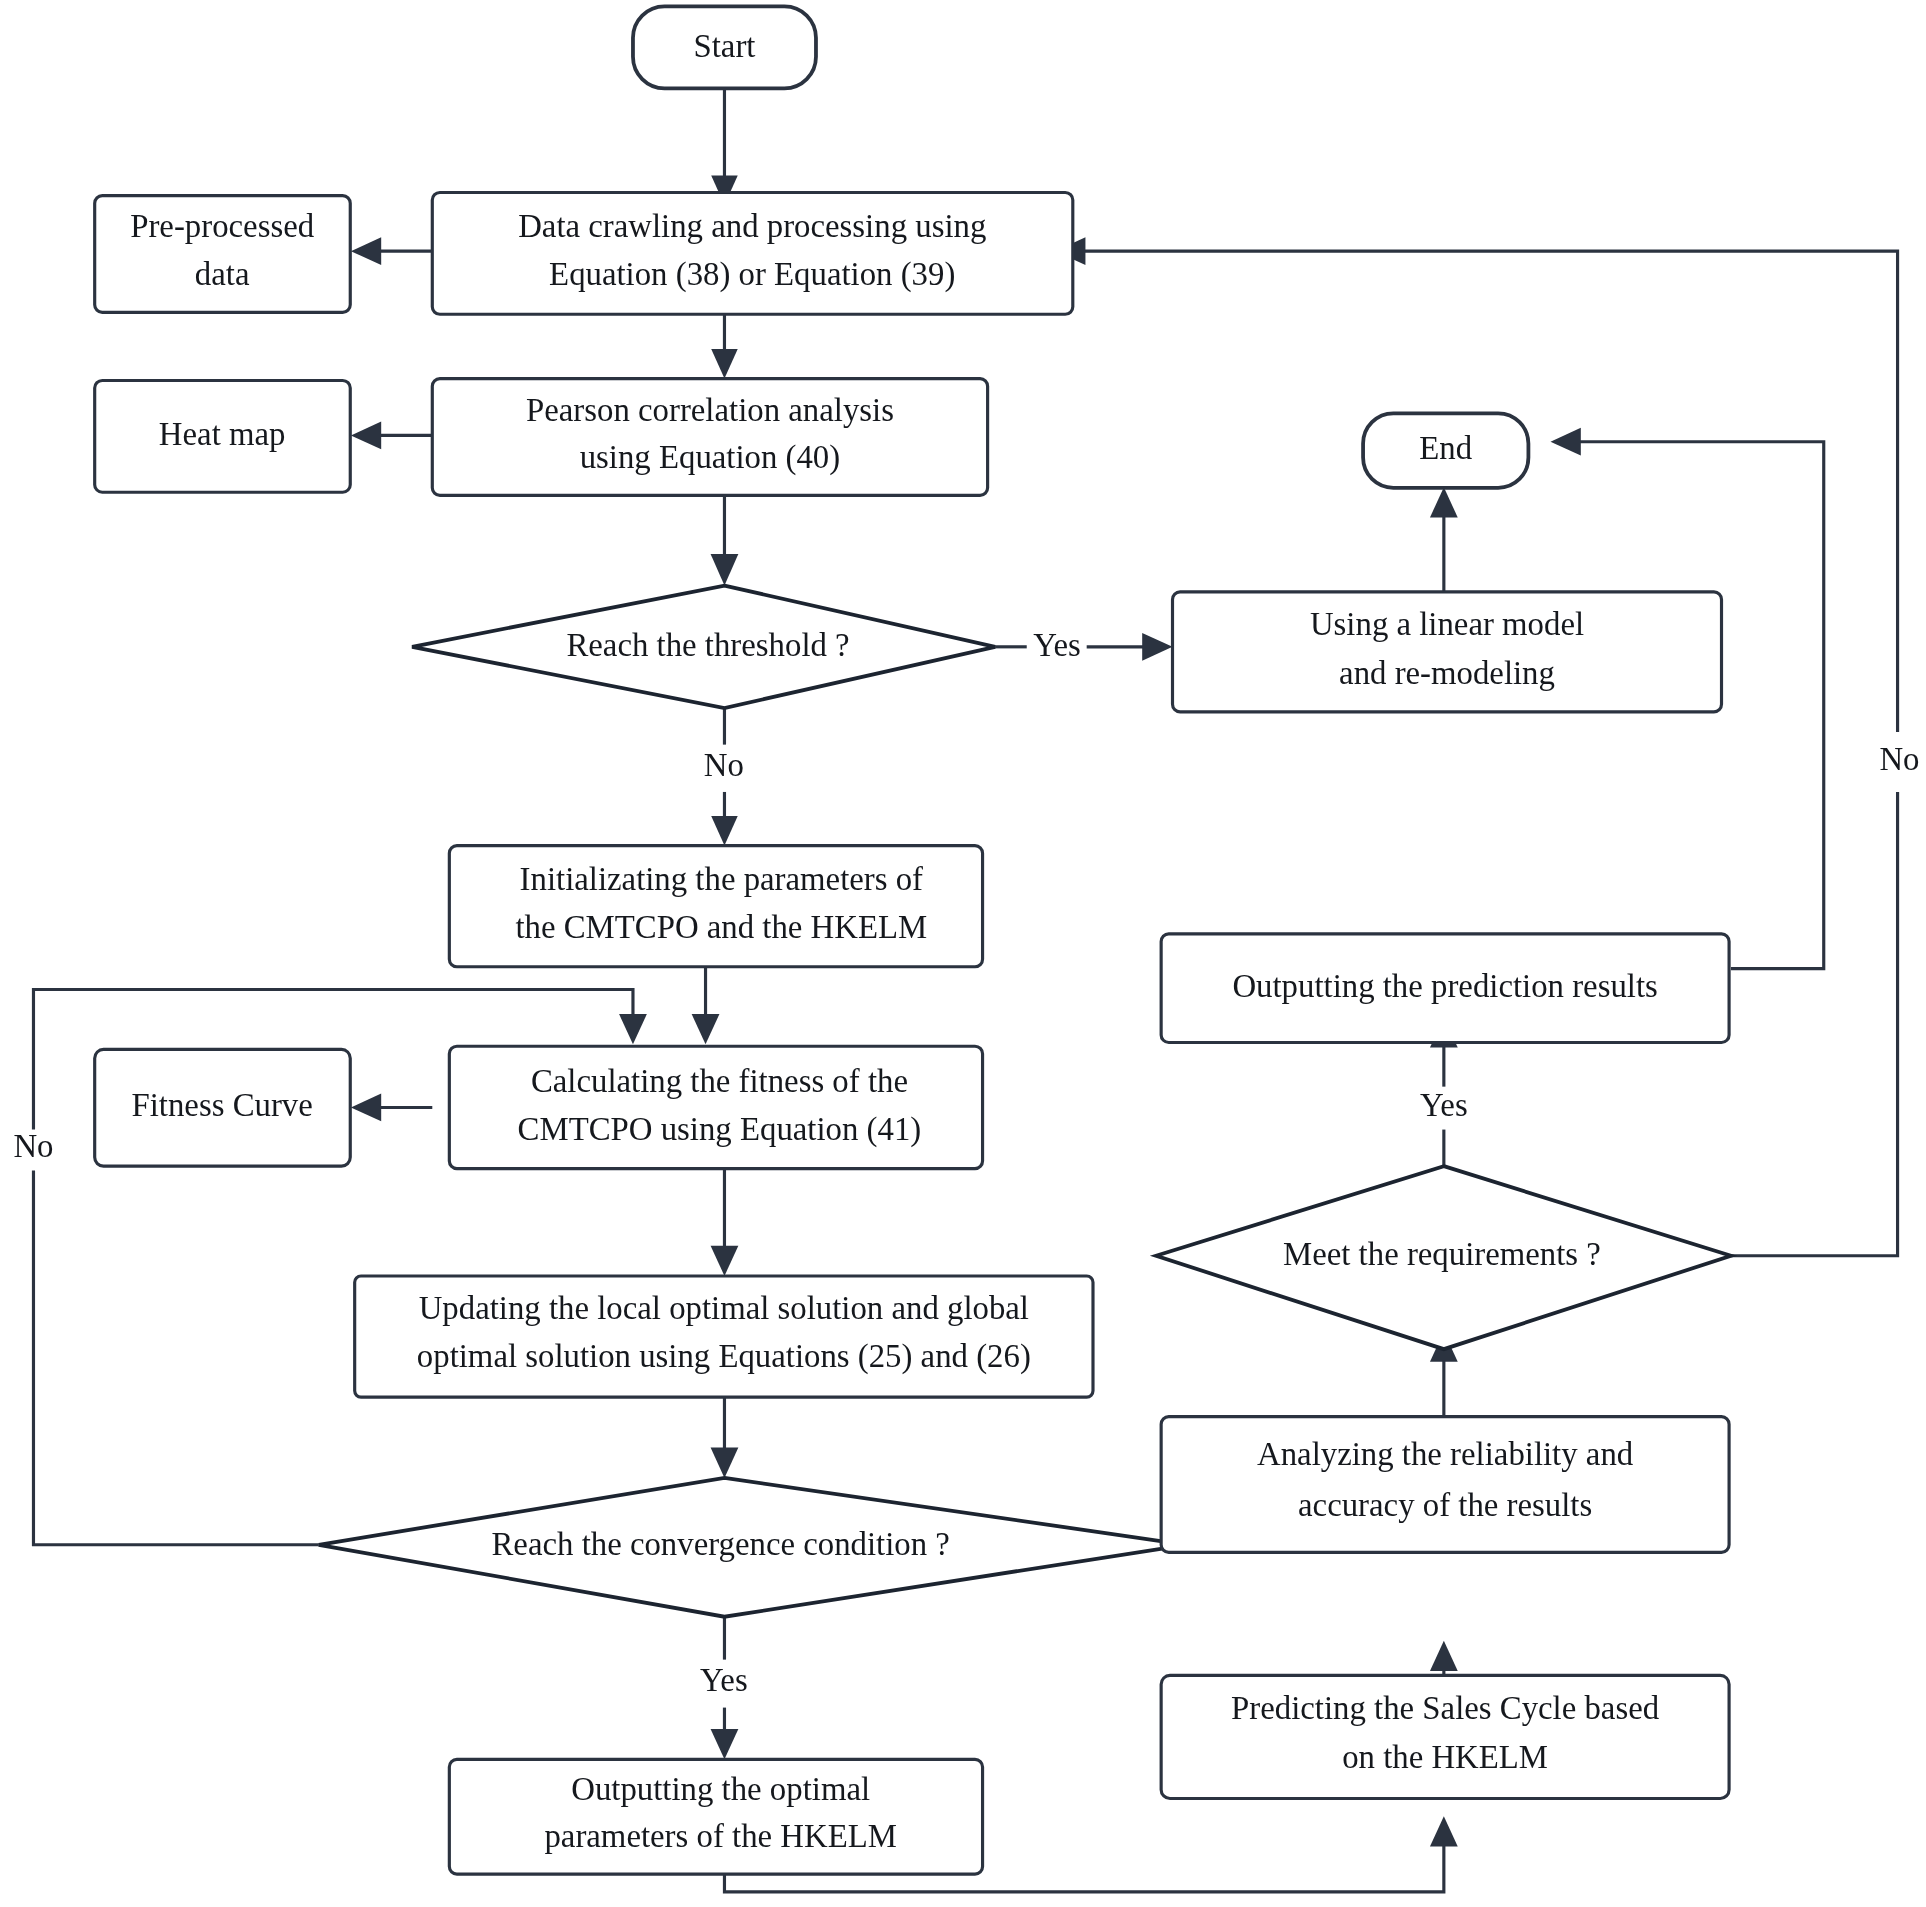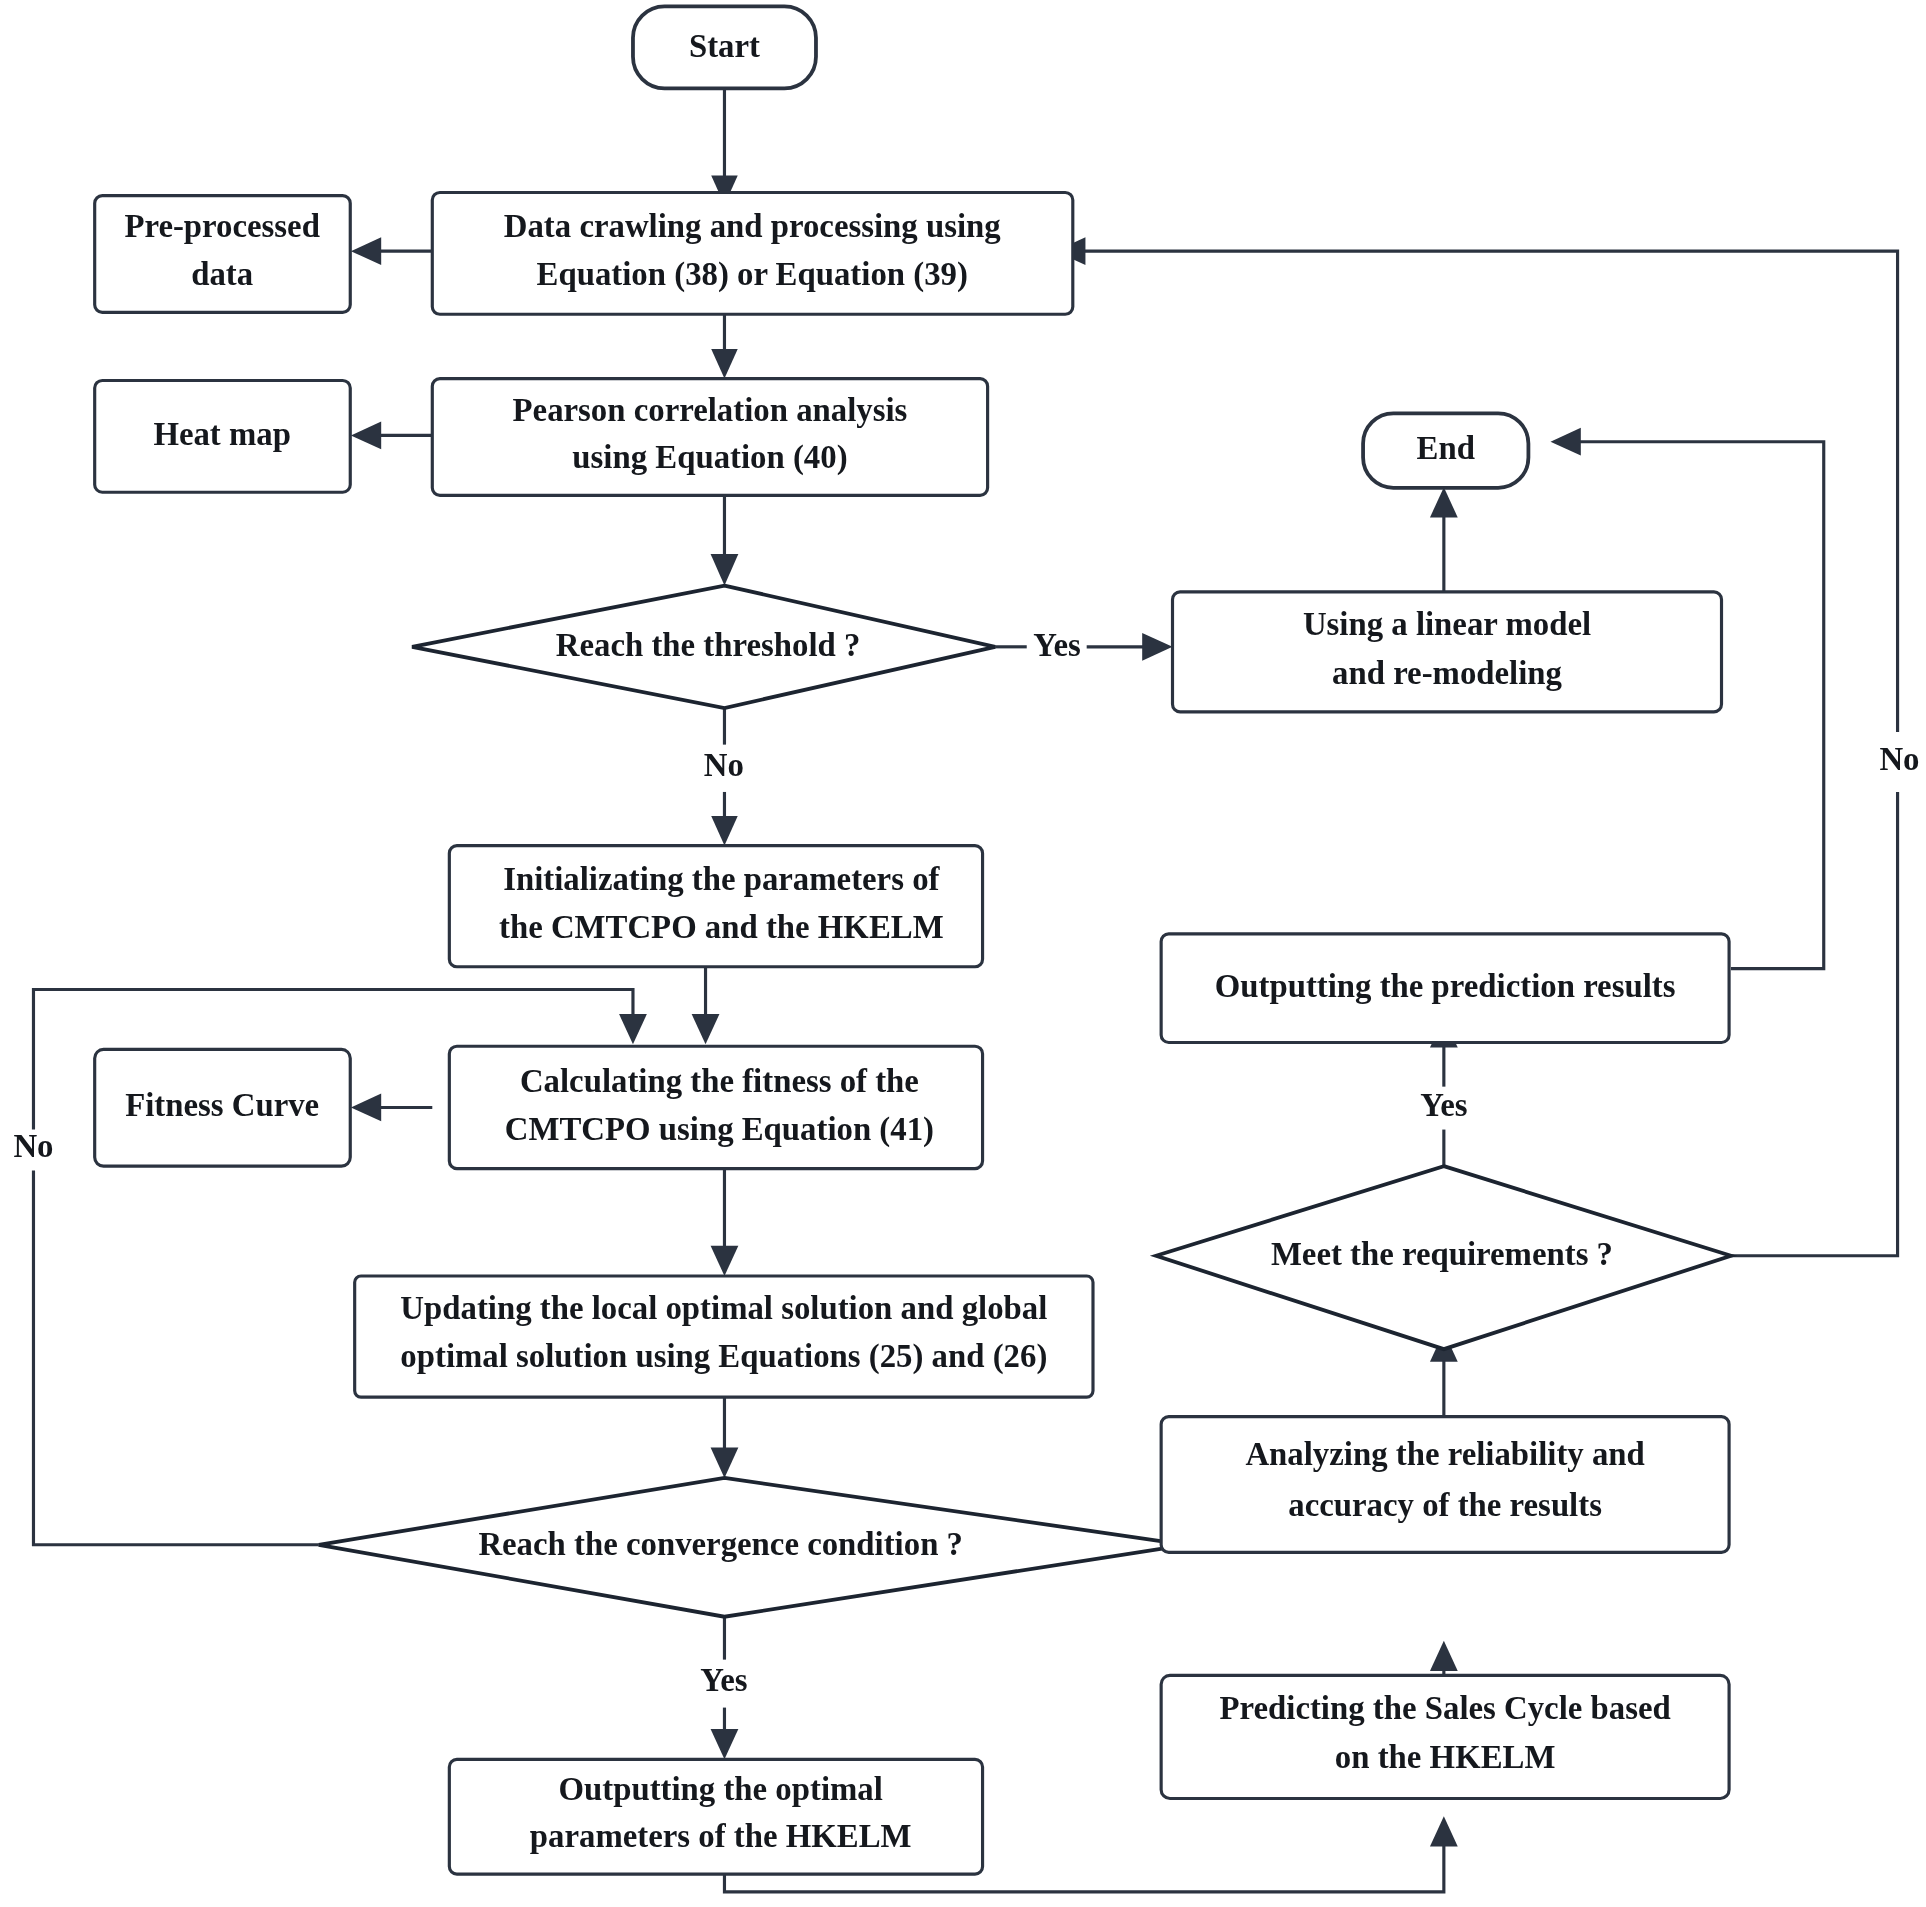--- a/index.html
+++ b/index.html
@@ -7,21 +7,20 @@
     padding: 0;
     background: #ffffff;
   }
   #canvas {
     position: relative;
     width: 1926px;
     height: 1907px;
     background: #ffffff;
     overflow: hidden;
     font-family: "Liberation Serif", "DejaVu Serif", serif;
-    font-weight: bold;
   }
   svg.flow {
     position: absolute;
     left: 0;
     top: 0;
     width: 1926px;
     height: 1907px;
   }
   .shape-rect {
     fill: #ffffff;

